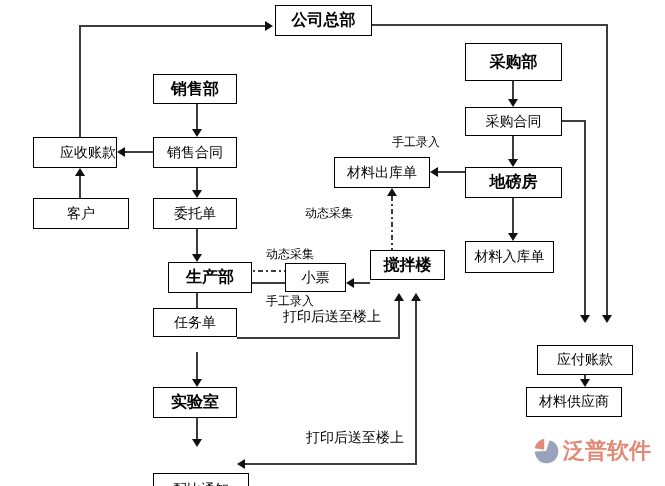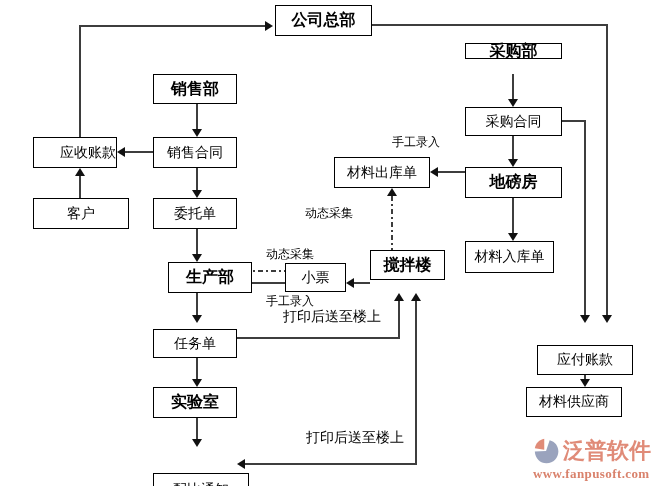--- a/index.html
+++ b/index.html
@@ -32,29 +32,29 @@
 <body>
 
 <div id="canvas">
 
   <div class="box bold" style="left:275px;top:5px;width:97px;height:31px;">公司总部</div>
   <div class="box bold" style="left:153px;top:74px;width:84px;height:30px;">销售部</div>
   <div class="box" style="left:33px;top:137px;width:84px;height:31px;padding-left:26px;">应收账款</div>
   <div class="box" style="left:153px;top:137px;width:84px;height:31px;">销售合同</div>
   <div class="box" style="left:33px;top:198px;width:96px;height:31px;">客户</div>
   <div class="box" style="left:153px;top:198px;width:84px;height:31px;">委托单</div>
-  <div class="box bold" style="left:465px;top:43px;width:97px;height:16px;">采购部</div>
+  <div class="box bold" style="left:465px;top:43px;width:97px;height:38px;">采购部</div>
   <div class="box" style="left:465px;top:107px;width:97px;height:29px;">采购合同</div>
   <div class="box" style="left:334px;top:157px;width:96px;height:31px;font-family:Liberation Serif, serif;">材料出库单</div>
   <div class="box bold" style="left:465px;top:167px;width:97px;height:31px;">地磅房</div>
   <div class="box" style="left:465px;top:241px;width:89px;height:32px;">材料入库单</div>
   <div class="box bold" style="left:168px;top:262px;width:84px;height:31px;">生产部</div>
   <div class="box" style="left:285px;top:263px;width:61px;height:29px;">小票</div>
   <div class="box bold" style="left:370px;top:250px;width:75px;height:30px;">搅拌楼</div>
-  <div class="box" style="left:153px;top:329px;width:84px;height:29px;">任务单</div>
+  <div class="box" style="left:153px;top:308px;width:84px;height:29px;">任务单</div>
   <div class="box bold" style="left:153px;top:387px;width:84px;height:31px;">实验室</div>
   <div class="box" style="left:153px;top:473px;width:96px;height:33px;">配比通知</div>
   <div class="box" style="left:537px;top:323px;width:96px;height:30px;margin-top:22px;">应付账款</div>
   <div class="box" style="left:526px;top:387px;width:96px;height:30px;">材料供应商</div>
 
   <span class="lbl" style="left:392px;top:134px;">手工录入</span>
   <span class="lbl" style="left:305px;top:205px;">动态采集</span>
   <span class="lbl" style="left:266px;top:246px;">动态采集</span>
   <span class="lbl" style="left:266px;top:293px;">手工录入</span>
   <span class="lbl big" style="left:283px;top:308px;">打印后送至楼上</span>
@@ -133,16 +133,15 @@
   <div class="ar down" style="left:580px;top:379px;"></div>
 
   <div class="logo">
     <div class="logo-row">
       <svg width="27" height="28" viewBox="0 0 30 30">
         <path d="M12.5 1.5 C7 2.5 3 6.5 2 12 L12.5 13.5 Z" fill="#e08b78"></path>
         <path d="M2 15.5 C2.5 23.5 8 28.5 15 28.5 C23 28.5 28 22.5 28.2 15.5 C28.2 9.5 24.5 4.5 18.5 3 L14.5 15 Z" fill="#9aa3bd"></path>
       </svg>
       <span class="logo-brand">泛普软件</span>
     </div>
-    <div class="logo-url">www.fanpusoft.com</div>
   </div>
 
 </div>
 
 </body></html>

